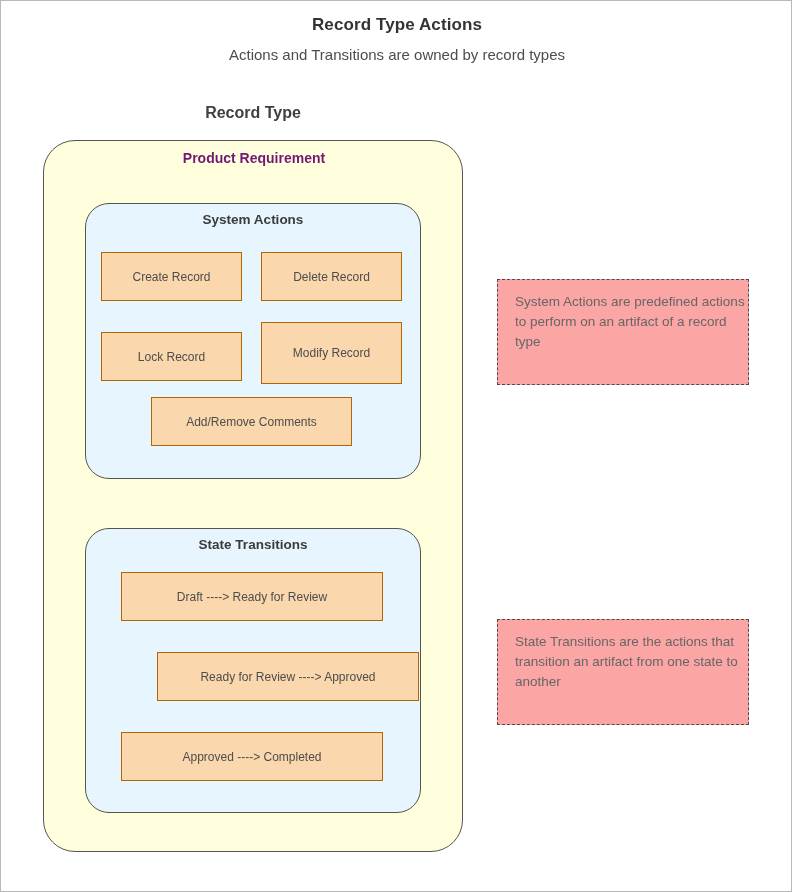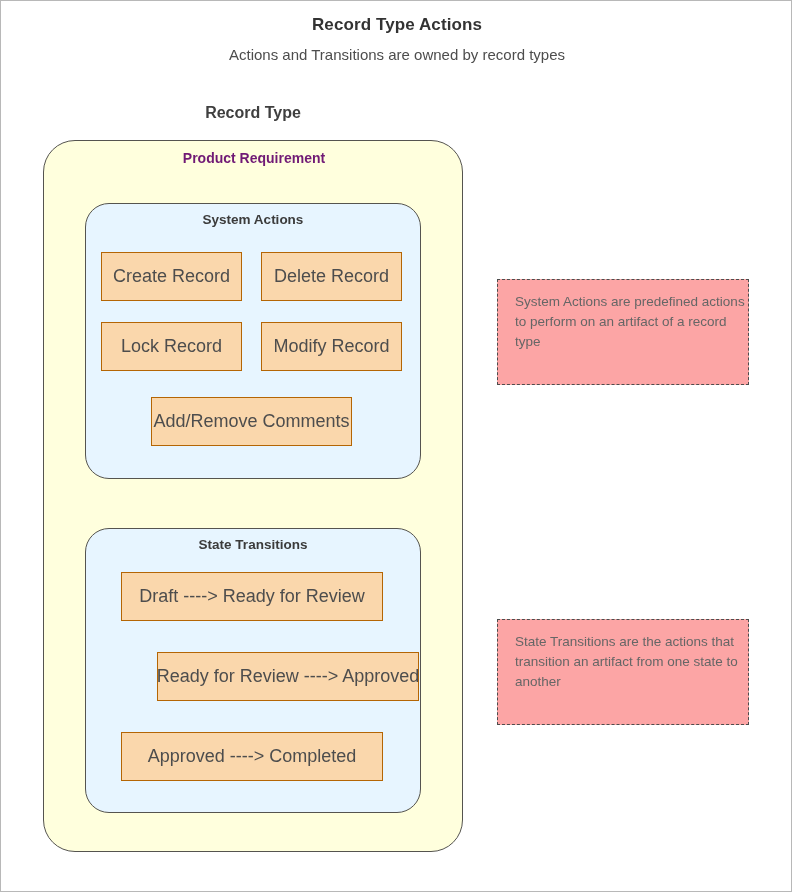--- a/index.html
+++ b/index.html
@@ -101,31 +101,31 @@
 
   
   .action-box {
     position: absolute;
     background: #fad7ac;
     border: 1px solid #b46504;
     box-sizing: border-box;
     display: flex;
     align-items: center;
     justify-content: center;
-    font-size: 18px;
+    font-size: 12px;
     color: #4d4d4d;
     text-align: center;
     white-space: nowrap;
   }
 
   
   #action-create-record  { left: 100px; top: 251px; width: 141px; height: 49px; }
   #action-delete-record  { left: 260px; top: 251px; width: 141px; height: 49px; }
-  #action-lock-record    { left: 100px; top: 321px; width: 141px; height: 49px; }
-  #action-modify-record  { left: 260px; top: 321px; width: 141px; height: 49px; text-align: center; }
+  #action-lock-record    { left: 100px; top: 331px; width: 141px; height: 49px; }
+  #action-modify-record  { left: 260px; top: 321px; width: 141px; height: 62px; text-align: center; }
   #action-add-remove-comments { left: 150px; top: 396px; width: 201px; height: 49px; }
 
   
   #transition-0 { left: 120px; top: 571px; width: 262px; height: 49px; }
   #transition-1 { left: 120px; top: 651px; width: 262px; height: 49px; margin-left: 36px; }
   #transition-2 { left: 120px; top: 731px; width: 262px; height: 49px; }
 
   
   .note {
     position: absolute;

